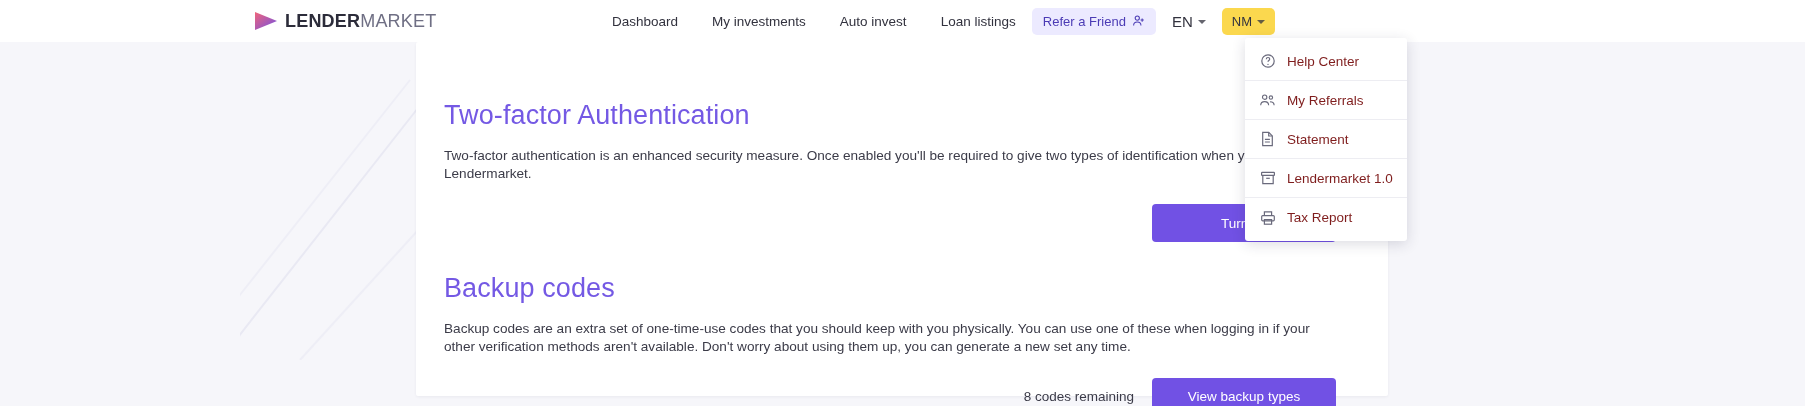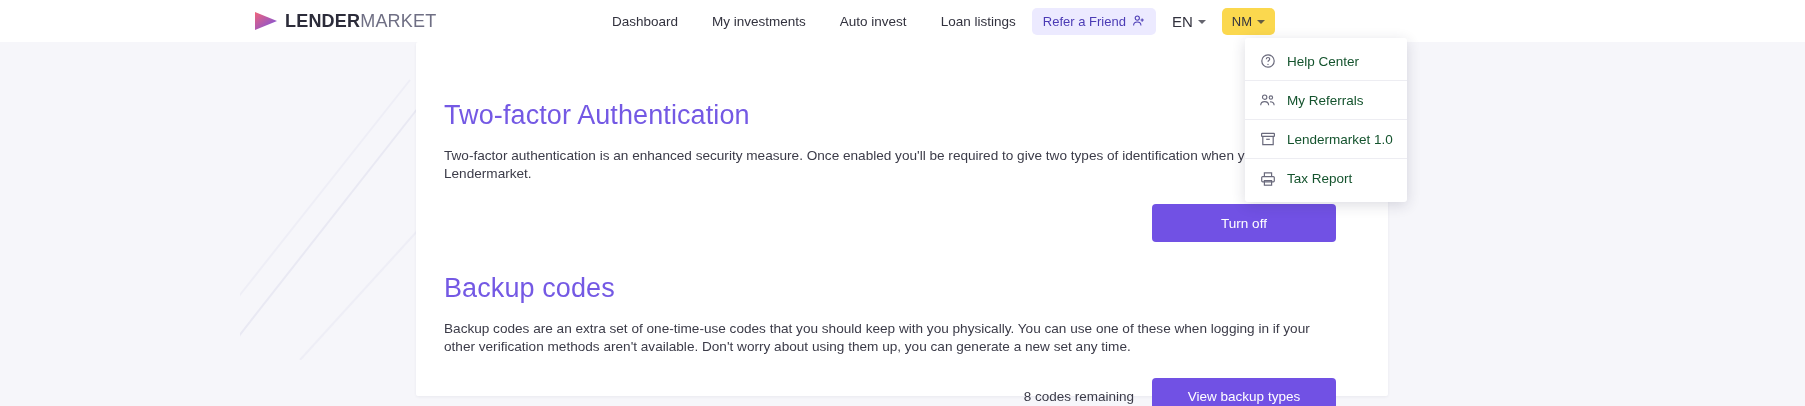--- a/index.html
+++ b/index.html
@@ -184,21 +184,21 @@
     padding: 4px 0 4px 0;
     z-index: 40;
   }
   .menu-item {
     display: flex;
     align-items: center;
     gap: 11px;
     height: 39px;
     padding: 0 14px;
     font-size: 13.5px;
-    color: #14532d;
+    color: #7f1d1d;
     cursor: pointer;
     border-bottom: 1px solid #ededf2;
   }
   .menu-item:last-child { border-bottom: 0; }
   .menu-item.active { color: #7151e4; }
   .mi-icon {
     width: 17px; height: 17px;
     flex: 0 0 17px;
     display: flex;
     align-items: center;
@@ -321,20 +321,30 @@
         <svg width="17" height="16" viewBox="0 0 18 16" fill="none" stroke="currentColor" stroke-width="1.2">
           <circle cx="6" cy="5" r="2.3"></circle>
           <path d="M1.8 13.6c0-2.4 1.9-3.9 4.2-3.9s4.2 1.5 4.2 3.9"></path>
           <circle cx="12.6" cy="5.4" r="1.8"></circle>
           <path d="M11.6 9.9c2 0 4.4 1.1 4.4 3.7"></path>
         </svg>
       </span>
       <span>My Referrals</span>
     </div>
 
+    <div class="menu-item">
+      <span class="mi-icon">
+        <svg width="15" height="16" viewBox="0 0 14 16" fill="none" stroke="currentColor" stroke-width="1.2">
+          <path d="M2.2 1.3h6l3.6 3.6v9.8H2.2z"></path>
+          <path d="M8.2 1.3v3.7h3.6"></path>
+          <path d="M4.4 8.4h5M4.4 11h5"></path>
+        </svg>
+      </span>
+      <span>Statement</span>
+    </div>
 
     <div class="menu-item">
       <span class="mi-icon">
         <svg width="16" height="16" viewBox="0 0 16 16" fill="none" stroke="currentColor" stroke-width="1.2">
           <rect x="1.6" y="2.4" width="12.8" height="3" rx=".5"></rect>
           <path d="M2.8 5.4v8.2h10.4V5.4"></path>
           <path d="M6.2 8.3h3.6"></path>
         </svg>
       </span>
       <span>Lendermarket 1.0</span>

